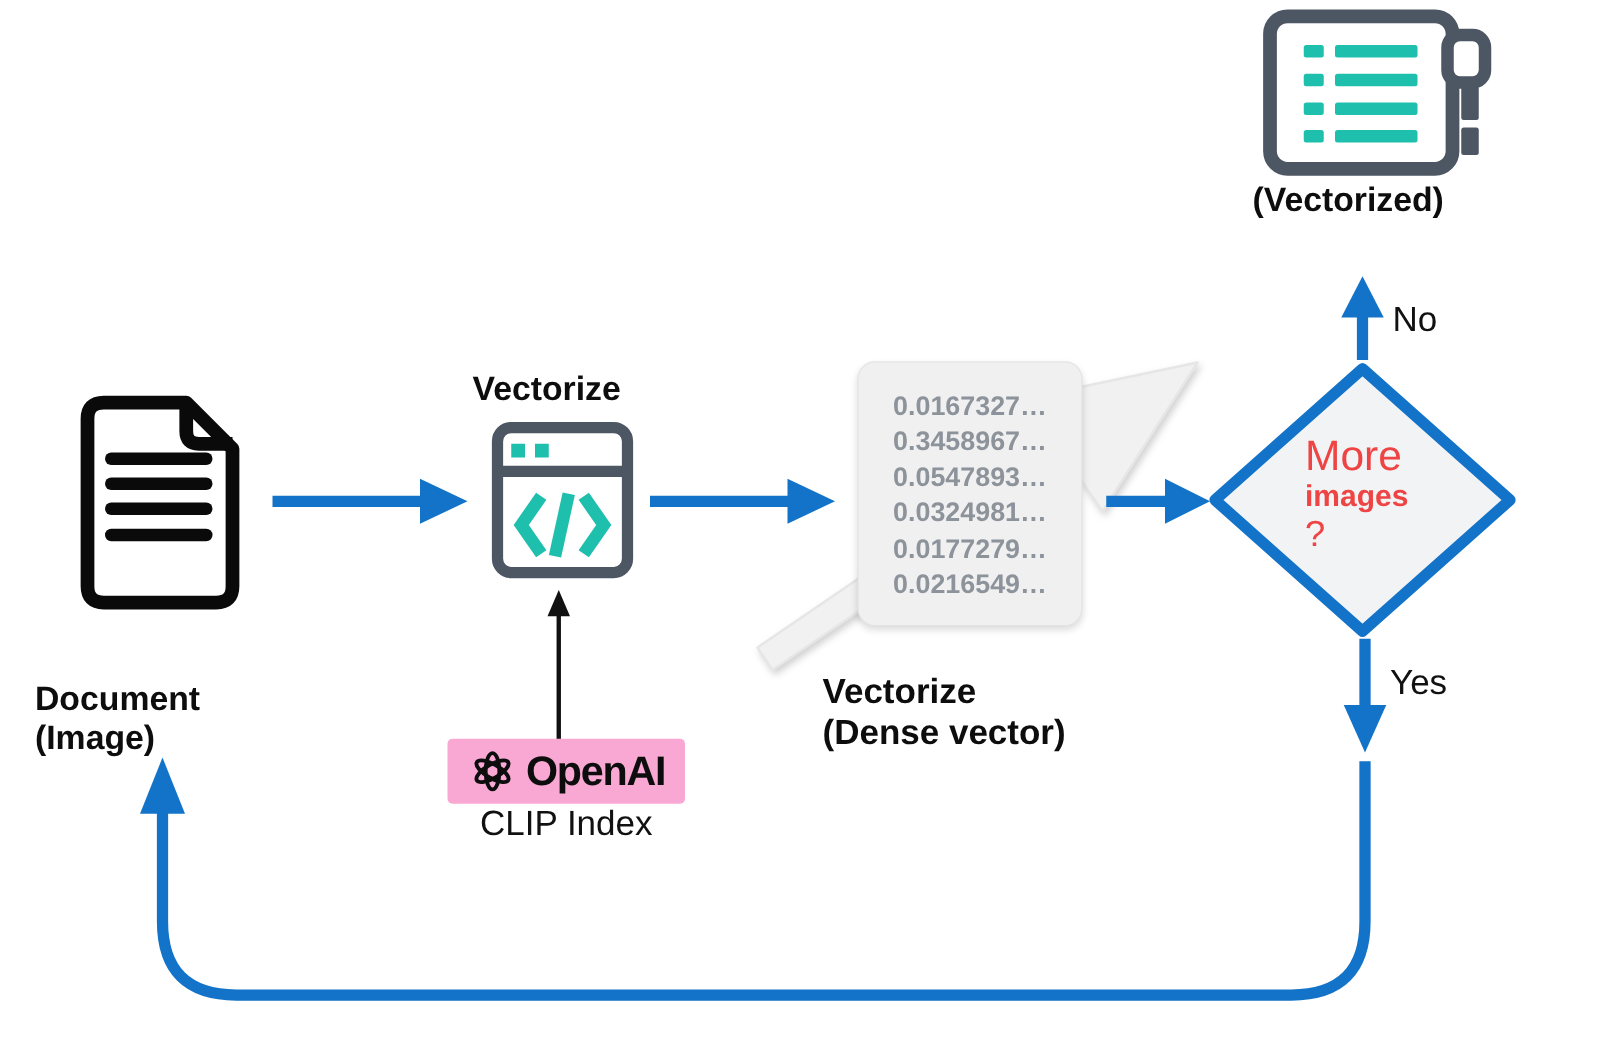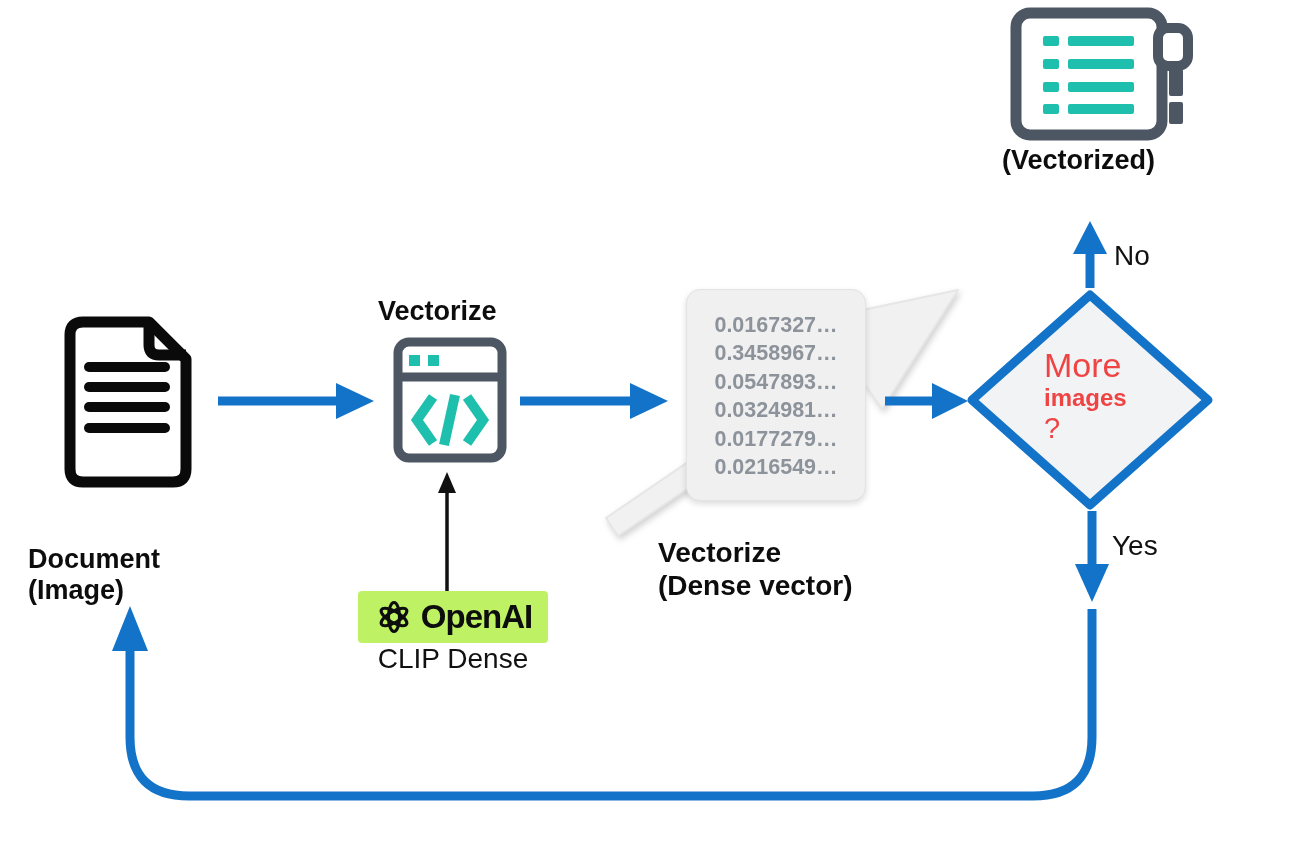--- a/index.html
+++ b/index.html
@@ -31,21 +31,21 @@
     padding-top:2px;box-sizing:border-box;
   }
   .embed-box .num{font-weight:bold;font-size:21.5px;line-height:28.5px;color:#8d939a;text-align:center;}
   
   .diamond-text{left:1044px;top:346px;width:150px;color:#ef4444;}
   .diamond-text .l1{font-size:34px;line-height:38px;}
   .diamond-text .l2{font-size:24px;line-height:28px;font-weight:bold;}
   .diamond-text .l3{font-size:29px;line-height:32px;}
   
   .openai-bar{
-    left:358px;top:591px;width:190px;height:52px;background:#bef264;border-radius:4px;
+    left:358px;top:591px;width:190px;height:52px;background:#f9a8d4;border-radius:4px;
     display:flex;align-items:center;justify-content:center;gap:7px;
   }
   .openai-word{font-weight:bold;font-size:33px;letter-spacing:-1px;color:#0d0d0d;}
   .clip-label{left:358px;top:643px;width:190px;text-align:center;font-size:28px;font-weight:normal;color:#111;position:absolute;}
 </style>
 </head>
 <body>
 
 <div id="stage">
 
@@ -172,15 +172,15 @@
   <div class="abs openai-bar">
     <svg width="40" height="40" viewBox="-20 -20 40 40">
       <g fill="none" stroke="#0d0d0d" stroke-width="3.1">
         <ellipse rx="5.5" ry="14.5" transform="rotate(0)"></ellipse>
         <ellipse rx="5.5" ry="14.5" transform="rotate(60)"></ellipse>
         <ellipse rx="5.5" ry="14.5" transform="rotate(120)"></ellipse>
       </g>
     </svg>
     <span class="openai-word">OpenAI</span>
   </div>
-  <div class="clip-label">CLIP Dense</div>
+  <div class="clip-label">CLIP Index</div>
 
 </div>
 
 </body></html>

